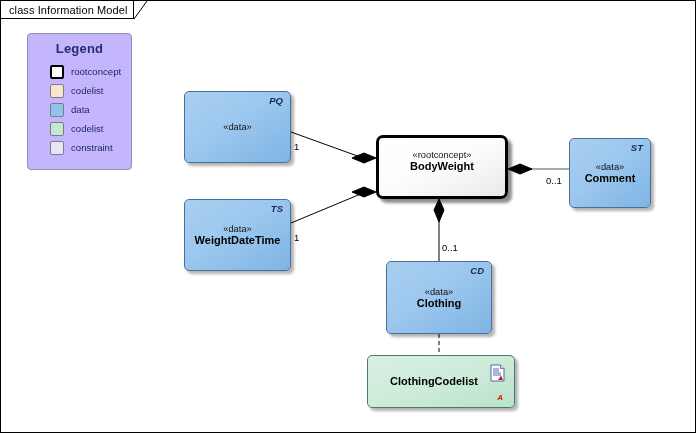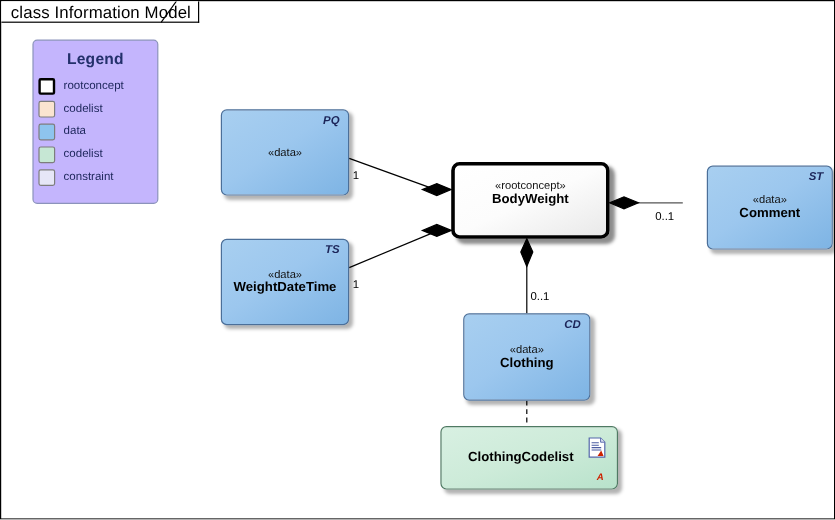--- a/index.html
+++ b/index.html
@@ -34,21 +34,21 @@
     height: 18px;
     padding: 0 6px 0 8px;
     border-right: 1px solid #000000;
     border-bottom: 1px solid #000000;
     box-sizing: border-box;
     display: flex;
     align-items: center;
     background: #ffffff;
   }
   #frame-tab .tab-label {
-    font-size: 14px;
+    font-size: 11px;
     color: #000000;
     white-space: nowrap;
     letter-spacing: 0.1px;
   }
   #frame-tab .tab-slant {
     position: absolute;
     top: 0;
     height: 18px;
     width: 14px;
   }
@@ -67,21 +67,21 @@
   #legend .legend-title {
     text-align: center;
     font-size: 13px;
     font-weight: bold;
     color: #23306b;
     margin-top: 7px;
     letter-spacing: 0.2px;
   }
   #legend .legend-rows {
     margin-top: 6px;
-    padding-left: 4px;
+    padding-left: 22px;
   }
   .legend-row {
     display: flex;
     align-items: center;
     height: 19px;
   }
   .legend-swatch {
     width: 14px;
     height: 14px;
     border: 1px solid #7d7d7d;
@@ -145,21 +145,21 @@
     box-shadow: 4px 4px 3px rgba(0,0,0,0.45);
   }
   .cls.codelist {
     background: linear-gradient(to bottom right, #d8f0e2 0%, #cdebd9 50%, #b8e2cb 100%);
     border: 1px solid #4f7a63;
   }
   
   #box-weightvalue    { left: 183px; top: 90px;  width: 107px; height: 72px; }
   #box-weightdatetime { left: 183px; top: 198px; width: 107px; height: 72px; padding-left: 30px; }
   #box-bodyweight     { left: 375px; top: 134px; width: 132px; height: 64px; }
-  #box-comment        { left: 588px; top: 137px; width: 105px; height: 70px; }
+  #box-comment        { left: 568px; top: 137px; width: 82px; height: 70px; }
   #box-clothing       { left: 385px; top: 260px; width: 106px; height: 73px; }
   #box-clothingcodelist { left: 366px; top: 354px; width: 148px; height: 53px; }
   
   .doc-icon {
     position: absolute;
     right: 9px;
     top: 8px;
     width: 15px;
     height: 18px;
   }

